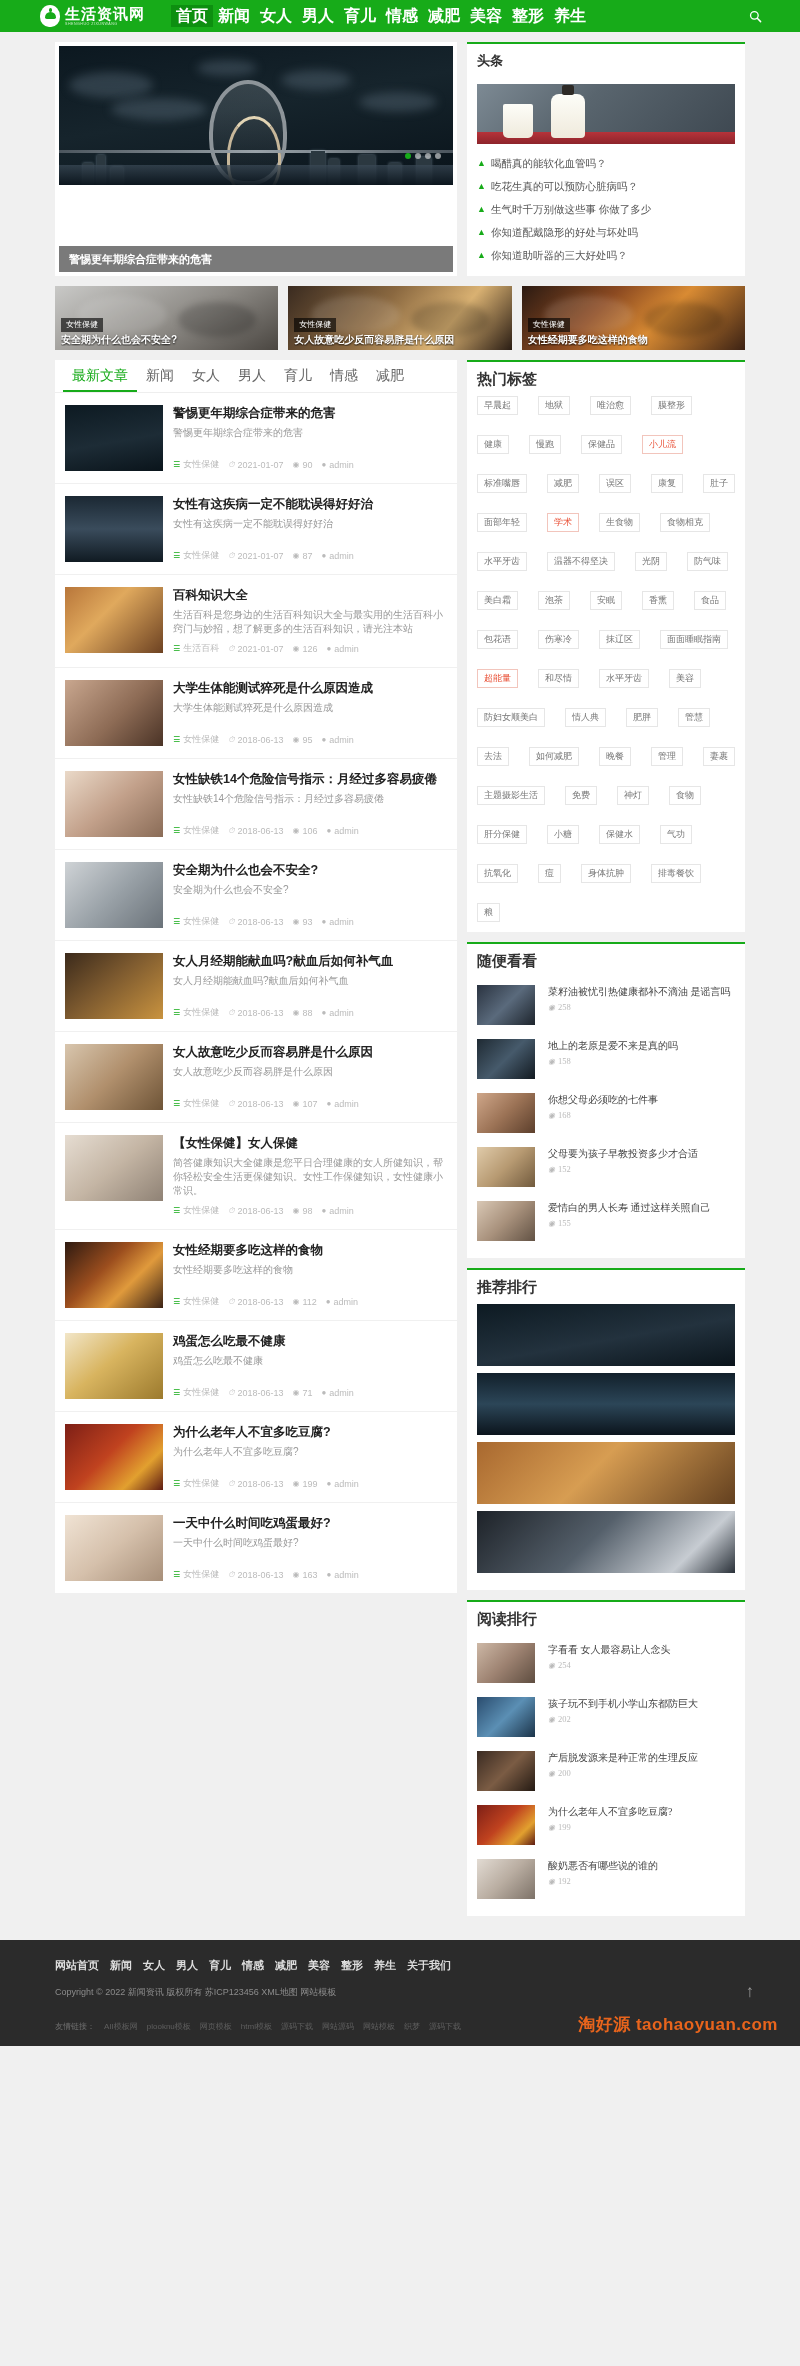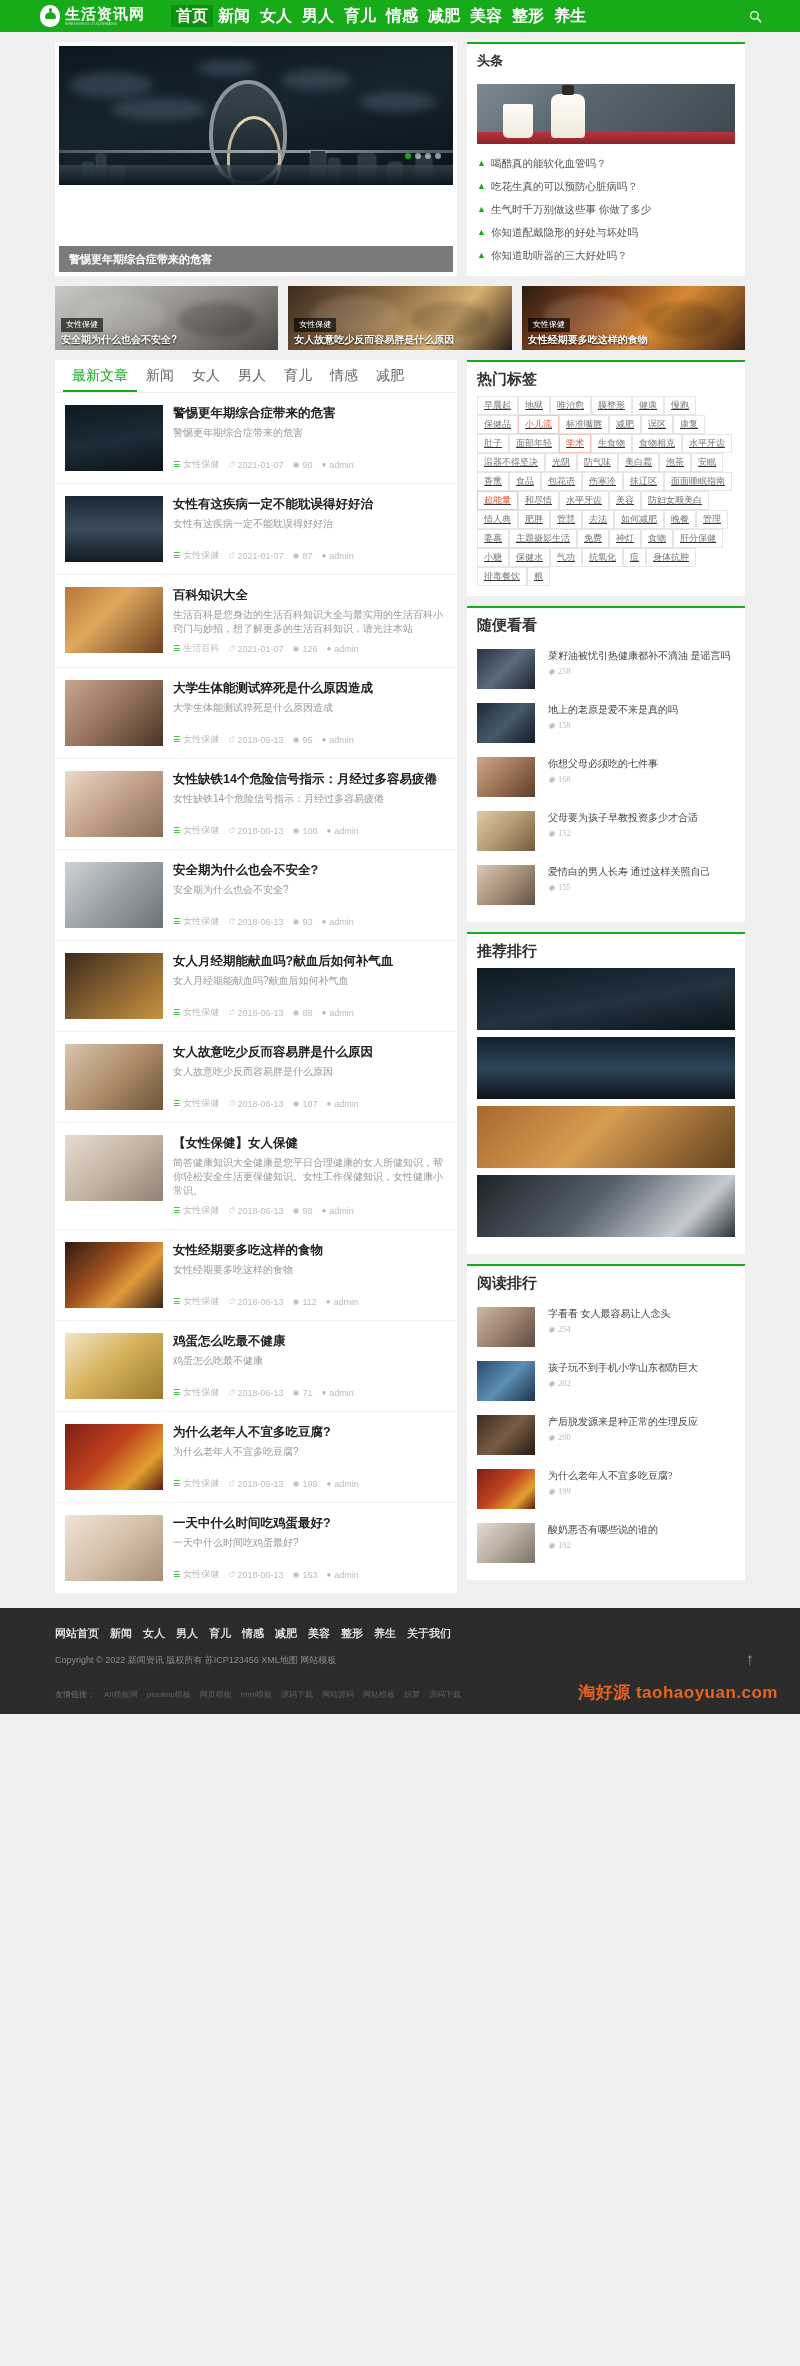--- a/index.html
+++ b/index.html
@@ -196,21 +196,21 @@
     display:flex; align-items:center; gap:9px;
     font-size: 9px; color:#bbb; margin-top:auto;
   }
   .post-meta span { display:flex; align-items:center; gap:3px; }
   .mi { font-size:8px; color:#17ab19; }
   .mi.g { color:#bbb; }
 
   
   .widget { background:#fff; border-top:2px solid #17ab19; margin-bottom:10px; padding: 8px 10px 10px;}
   .widget h3 { font-size:15px; color:#333; font-weight:bold; padding-bottom:7px; }
-  .tagcloud { display:flex; flex-wrap:wrap; gap:0;text-decoration:underline; }
+  .tagcloud { display:flex; flex-wrap:wrap; gap:20px; }
   .tagcloud a {
     font-size: 9px; color:#777; text-decoration:none;
     border:1px solid #e6e6e6; padding: 3px 6px; line-height:11px;
     background:#fff;
   }
   .tagcloud a.hot { color:#e94f35; border-color:#f2c5bc; }
 
   .mini { display:flex; gap:13px; padding: 7px 0; font-family: Liberation Serif, serif; }
   .mini-thumb { width: 58px; height: 40px; flex:none; background:#bbb; overflow:hidden; position:relative;}
   .mini-body { flex:1; min-width:0; }

